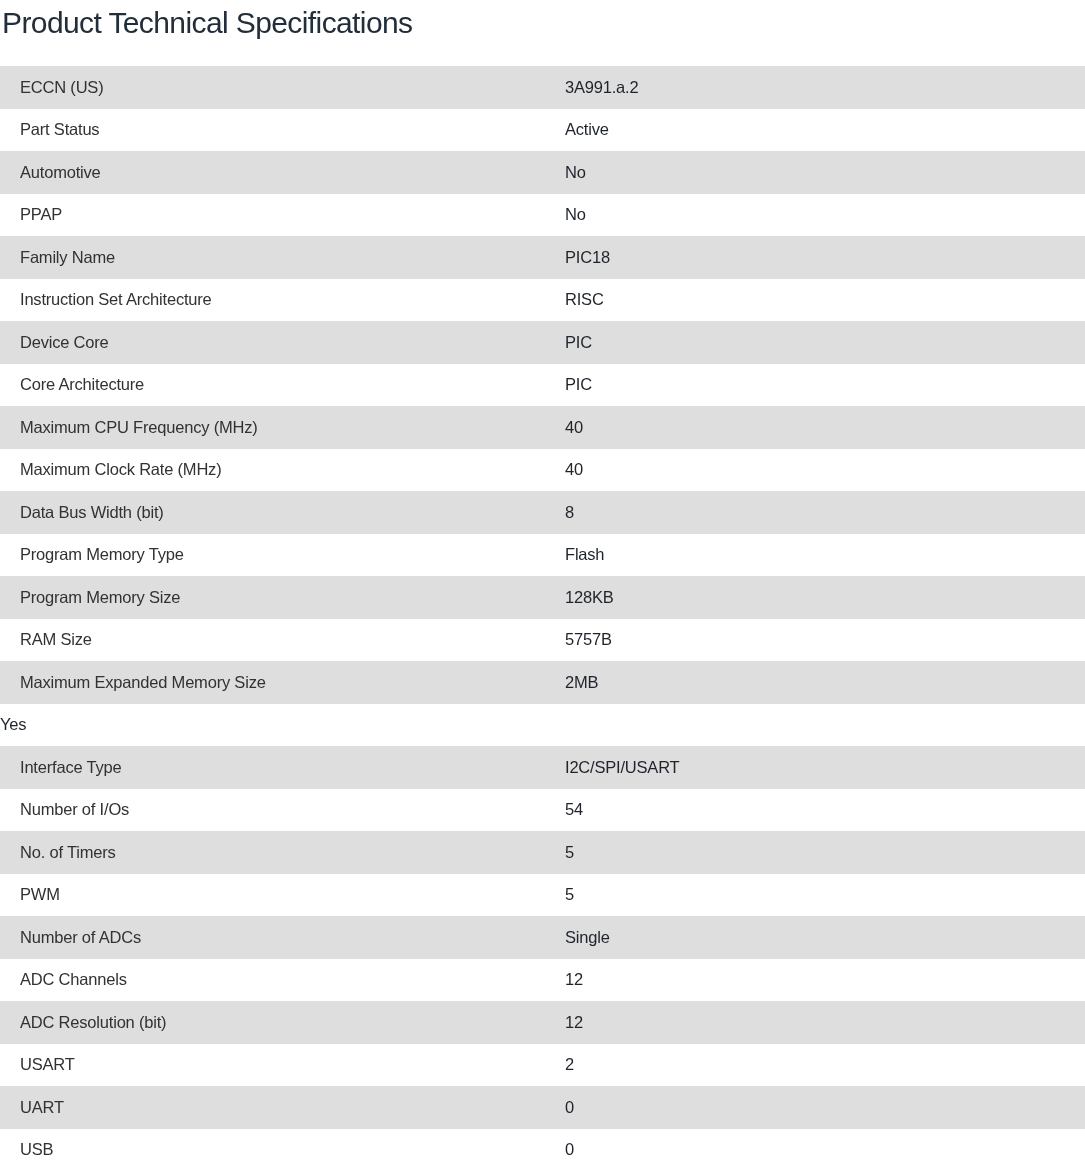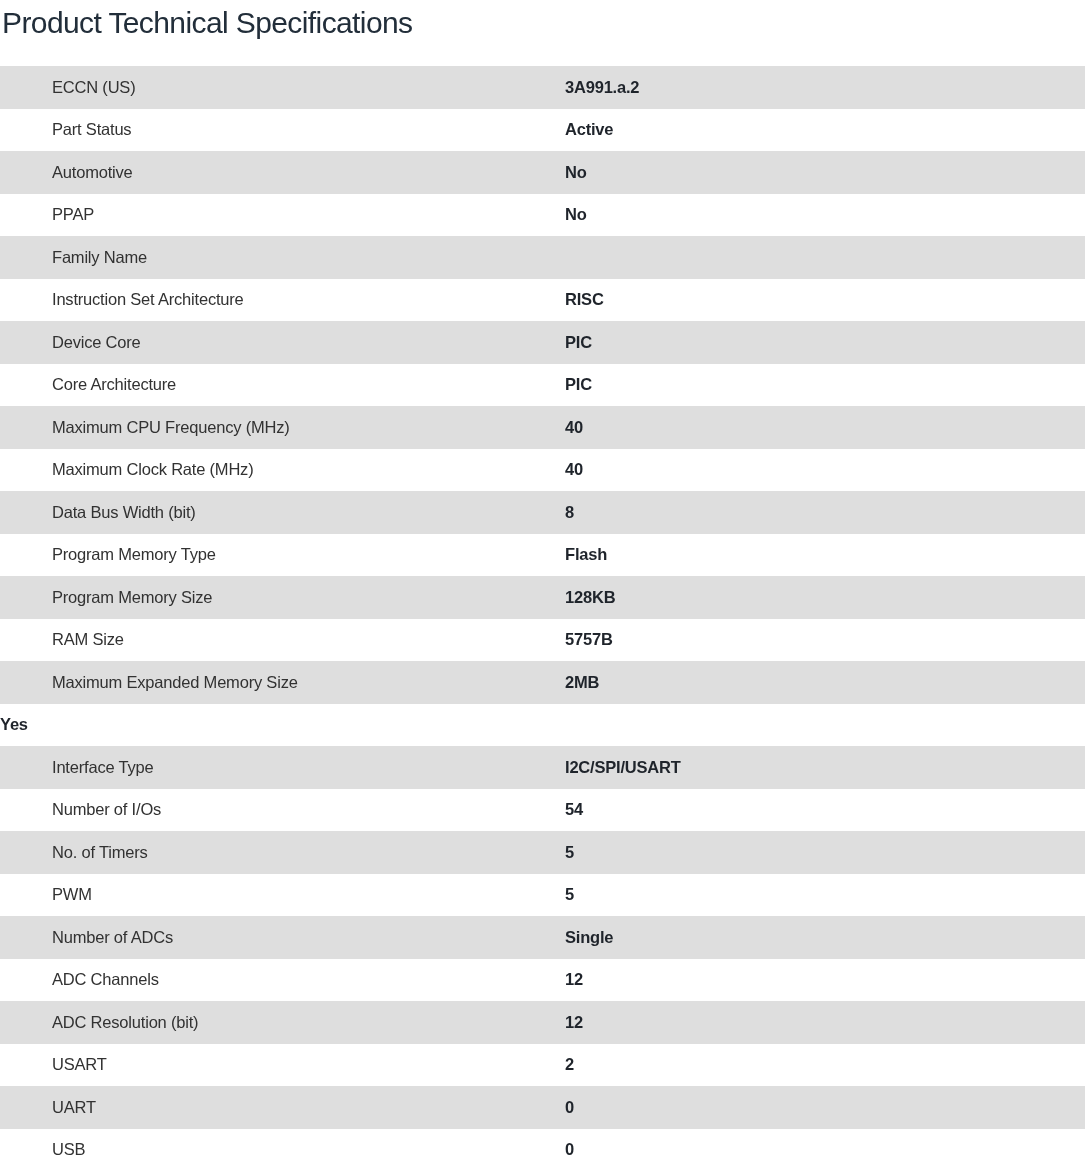--- a/index.html
+++ b/index.html
@@ -41,30 +41,30 @@
     display: grid;
     grid-template-columns: 565px 1fr;
     align-items: center;
     height: 42.5px;
     background: var(--row-bg);
   }
   .spec-row.alt {
     background: var(--row-alt);
   }
   .spec-label {
-    padding-left: 52px;
+    padding-left: 20px;
     font-size: 16.5px;
     font-weight: 400;
     color: var(--label-color);
     letter-spacing: -0.2px;
     white-space: nowrap;
   }
   .spec-value {
     font-size: 16.5px;
-    font-weight: 700;
+    font-weight: 400;
     color: var(--value-color);
     letter-spacing: -0.2px;
     white-space: nowrap;
   }
 </style>
 </head>
 <body>
 
 <h1 class="page-title">Product Technical Specifications</h1>
 
@@ -80,20 +80,21 @@
     <div class="spec-row alt">
     <span class="spec-label">Automotive</span>
     <span class="spec-value">No</span>
   </div>
     <div class="spec-row">
     <span class="spec-label">PPAP</span>
     <span class="spec-value">No</span>
   </div>
     <div class="spec-row alt">
     <span class="spec-label">Family Name</span>
+    <span class="spec-value">PIC18</span>
   </div>
     <div class="spec-row">
     <span class="spec-label">Instruction Set Architecture</span>
     <span class="spec-value">RISC</span>
   </div>
     <div class="spec-row alt">
     <span class="spec-label">Device Core</span>
     <span class="spec-value">PIC</span>
   </div>
     <div class="spec-row">

